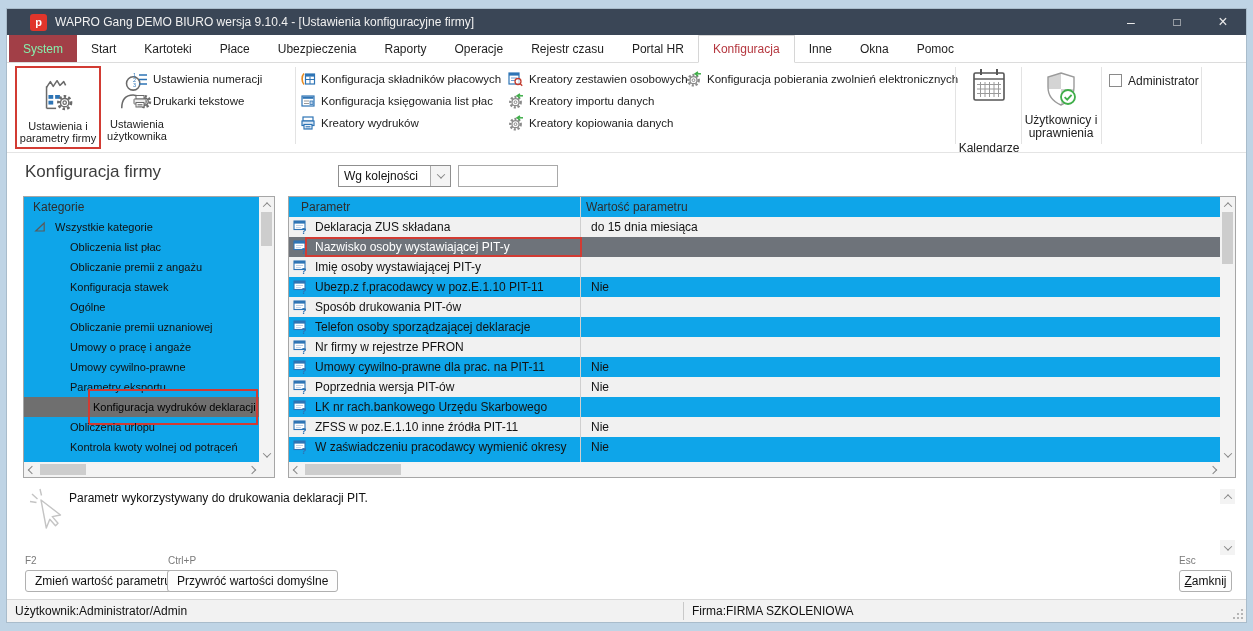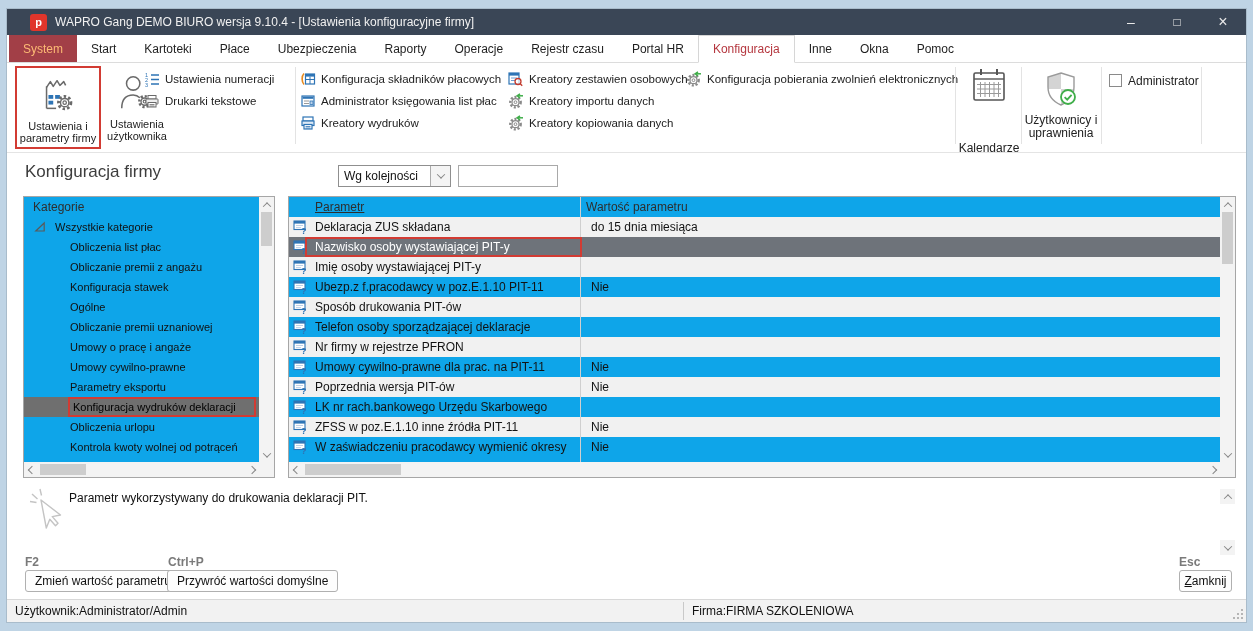--- a/index.html
+++ b/index.html
@@ -22,21 +22,21 @@
     margin-right:8px; }
   .winctrl { position:absolute; right:0; top:0; height:26px; display:flex; }
   .winbtn { width:46px; height:26px; display:flex; align-items:center; justify-content:center; color:#e9e9e9; }
   .winbtn.mn { font-size:14px; }
   .winbtn.mx { font-size:12px; }
   .winbtn.cl { font-size:16px; }
   
   .tabbar { height:28px; background:#fff; border-bottom:1px solid #dcdcdc;
     display:flex; align-items:stretch; padding-left:2px; font-size:12px; position:relative; }
   .tab { display:flex; align-items:center; padding:0 14px; color:#1f1f1f; white-space:nowrap; }
-  .tab.system { background:var(--system-tab-bg,#a23f47); color:#fdba74; }
+  .tab.system { background:var(--system-tab-bg,#a23f47); color:#86efac; }
   .tab.active { color:var(--tab-active-text,#b5373f); background:#fff;
     border:1px solid #d6d6d6; border-bottom:1px solid #fff; margin-bottom:-1px; }
   
   .ribbon { position:relative; height:90px; background:#fff; border-bottom:1px solid #e4e4e4; }
   .bigbtn { position:absolute; top:3px; height:83px; display:flex; flex-direction:column;
     align-items:center; justify-content:flex-start; font-size:11px; line-height:12px;
     text-align:center; color:#222; padding-top:2px; }
   .bigbtn.hl { border:2px solid var(--accent-red,#d23b33); }
   .bigbtn .bicon { height:50px; display:flex; align-items:center; justify-content:center; }
   .rcol { position:absolute; top:7px; display:flex; flex-direction:column; gap:5px; }
@@ -73,43 +73,43 @@
   .chev.dn { transform:rotate(45deg) translate(-1px,-1px); }
   .chev.lf { transform:rotate(135deg); }
   .chev.rt { transform:rotate(-45deg); }
   
   .cat-list { position:absolute; left:0; top:20px; right:15px; bottom:15px; overflow:hidden; }
   .cat-row { height:20px; display:flex; align-items:center; font-size:11px; color:#101010; white-space:nowrap; }
   .cat-row.root { padding-left:10px; }
   .cat-row.root .tri { margin-right:9px; display:flex; }
   .cat-row.child { padding-left:46px; }
   .cat-row.sel { background:var(--selected-category-bg,#6f6f6f); padding-left:0; }
-  .cat-row.sel .selbox { margin-left:44px; margin-right:3px; flex:1; height:20px;
+  .cat-row.sel .selbox { margin-left:64px; margin-right:3px; flex:1; height:36px;
     border:2px solid var(--accent-red,#d23b33); display:flex; align-items:center; padding-left:3px; color:#000; }
   
   .ptable { position:absolute; left:0; top:0; right:15px; bottom:15px; overflow:hidden; }
   .phead { position:relative; height:20px; font-size:12px; color:#2e2e2e; }
-  .phead .c1 { position:absolute; left:26px; top:3px;text-decoration:underline; }
+  .phead .c1 { position:absolute; left:12px; top:3px; }
   .phead .c2 { position:absolute; left:297px; top:3px; }
   .coldiv { position:absolute; left:291px; top:0; bottom:0; width:1px; background:#cfcfcf; z-index:3; }
   .prow { position:relative; height:20px; font-size:12px; color:#131313; }
   .prow.alt { background:var(--row-alt-bg,#f1f1f1); }
   .prow .ficon { position:absolute; left:4px; top:2px; }
   .prow .pname { position:absolute; left:26px; top:3px; white-space:nowrap; }
   .prow .pval { position:absolute; left:302px; top:3px; white-space:nowrap; }
   .prow.sel { background:var(--selected-row-bg,#6e737a); color:#fff; }
   .prow.sel .redbox { position:absolute; left:16px; top:0; width:277px; height:20px;
     border:2px solid var(--accent-red,#d23b33); z-index:4; }
   
   .cursoricon { position:absolute; left:22px; top:478px; }
   .desctext { position:absolute; left:62px; top:482px; font-size:12px; color:#101010; }
   .descscroll { position:absolute; left:1213px; top:480px; width:15px; height:66px; }
   .descscroll .sb { position:absolute; left:0; width:15px; height:15px; background:#f3f3f3;
     display:flex; align-items:center; justify-content:center; }
-  .sclabel { position:absolute; font-size:12px; color:#7a7a7a;font-weight:bold; }
+  .sclabel { position:absolute; font-size:10px; color:#7a7a7a; }
   .fbtn { position:absolute; top:561px; height:22px; border:1px solid #b0b0b0; border-radius:3px;
     background:#fdfdfd; font-size:12px; color:#111; display:flex; align-items:center; justify-content:center;
     padding:0 9px; white-space:nowrap; }
   
   .statusbar { position:absolute; left:0; right:0; bottom:0; height:23px;
     background:var(--statusbar-bg,#f2f2f2); border-top:1px solid #d8d8d8; font-size:12px; color:#111; }
   .susr { position:absolute; left:8px; top:4px; }
   .sdiv { position:absolute; left:676px; top:2px; bottom:2px; width:1px; background:#c9c9c9; }
   .scomp { position:absolute; left:685px; top:4px; }
   .grip { position:absolute; right:3px; bottom:3px; width:9px; height:9px; }
@@ -172,21 +172,21 @@
           <svg width="42" height="42" viewBox="0 0 44 44" fill="none">
             <circle cx="18" cy="12" r="7" stroke="#6a6a6a" stroke-width="1.6"></circle>
             <path d="M6 38 C6 27 12 24 18 24 C21 24 23 25 25 27" stroke="#6a6a6a" stroke-width="1.6"></path>
             <circle cx="30" cy="31" r="5.6" stroke="#6a6a6a" stroke-width="2.6" stroke-dasharray="2.3 2" fill="#fff"></circle>
             <circle cx="30" cy="31" r="3.8" stroke="#6a6a6a" stroke-width="1.4" fill="#fff"></circle>
             <circle cx="30" cy="31" r="1.5" stroke="#6a6a6a" stroke-width="1.2" fill="none"></circle>
           </svg>
         </div>
         <div class="blabel">Ustawienia użytkownika</div>
       </div>
-      <div class="rcol" style="left: 136px;">
+      <div class="rcol" style="left: 124px;">
         <div class="ritem">
           <span class="icn">
             <svg width="16" height="16" viewBox="0 0 16 16">
               <text x="1" y="6" font-size="5.5" fill="#2e74b5">1</text>
               <text x="1" y="11" font-size="5.5" fill="#2e74b5">2</text>
               <text x="1" y="16" font-size="5.5" fill="#2e74b5">3</text>
               <path d="M7 4 H15 M7 8.5 H15 M7 13 H15" stroke="#2e74b5" stroke-width="1.3"></path>
             </svg>
           </span>
           <span class="rlabel">Ustawienia numeracji</span>
@@ -217,21 +217,21 @@
         </div>
         <div class="ritem">
           <span class="icn">
             <svg width="16" height="16" viewBox="0 0 16 16" fill="none">
               <rect x="2" y="3" width="12" height="10" stroke="#2e74b5" stroke-width="1.2" fill="#fff"></rect>
               <rect x="2.6" y="3.6" width="10.8" height="2.2" fill="#2e74b5"></rect>
               <path d="M4 8 H9 M4 10.5 H9" stroke="#9a9a9a"></path>
               <rect x="10" y="8" width="3" height="3.5" fill="#bcd2ea" stroke="#2e74b5" stroke-width="0.8"></rect>
             </svg>
           </span>
-          <span class="rlabel">Administrator księgowania list płac</span>
+          <span class="rlabel">Konfiguracja księgowania list płac</span>
         </div>
         <div class="ritem">
           <span class="icn">
             <svg width="16" height="16" viewBox="0 0 16 16" fill="none">
               <rect x="3" y="2" width="10" height="4" stroke="#2e74b5" stroke-width="1.2" fill="#fff"></rect>
               <rect x="2" y="6" width="12" height="4.5" stroke="#2e74b5" stroke-width="1.2" fill="#dbe8f5"></rect>
               <rect x="4" y="9.5" width="8" height="4.5" stroke="#2e74b5" stroke-width="1.2" fill="#fff"></rect>
               <path d="M5.5 11.5 H10.5 M5.5 13 H10.5" stroke="#2e74b5" stroke-width="0.8"></path>
             </svg>
           </span>

